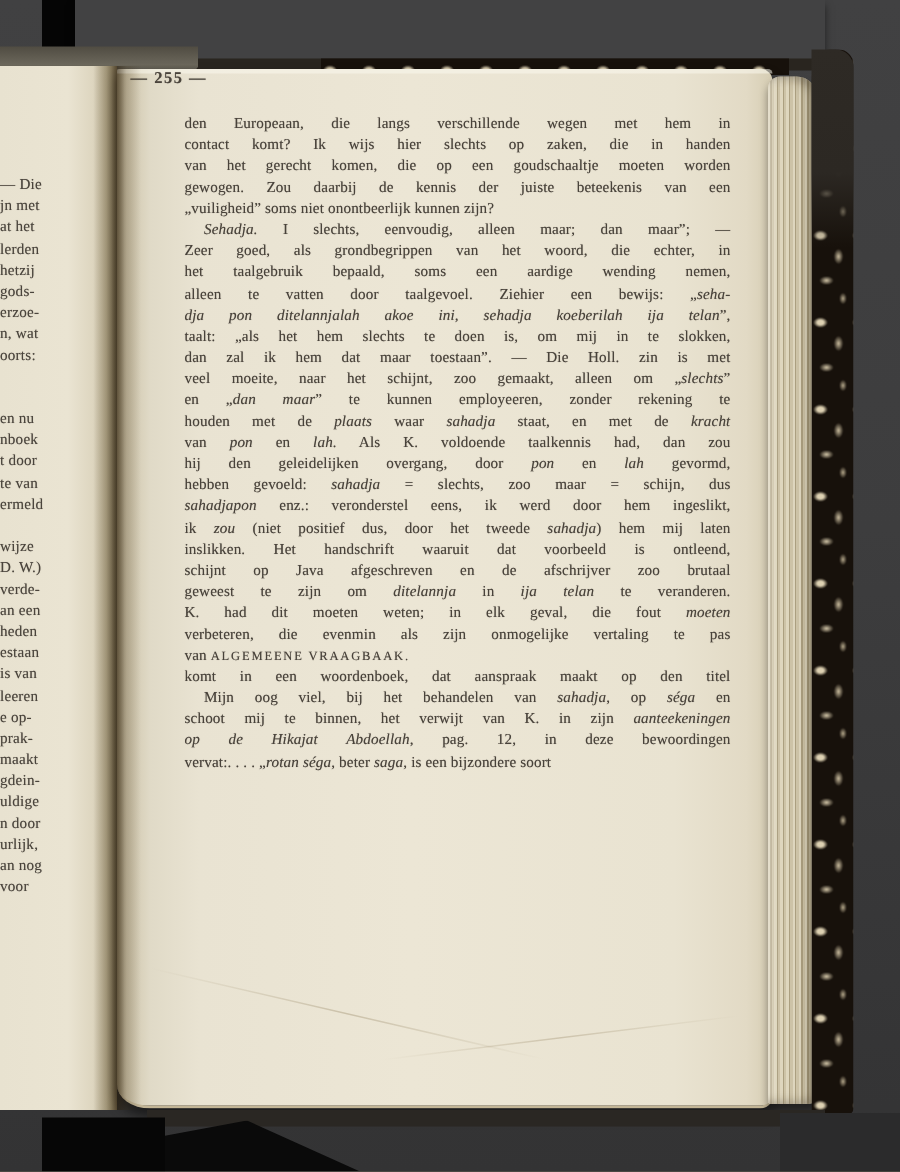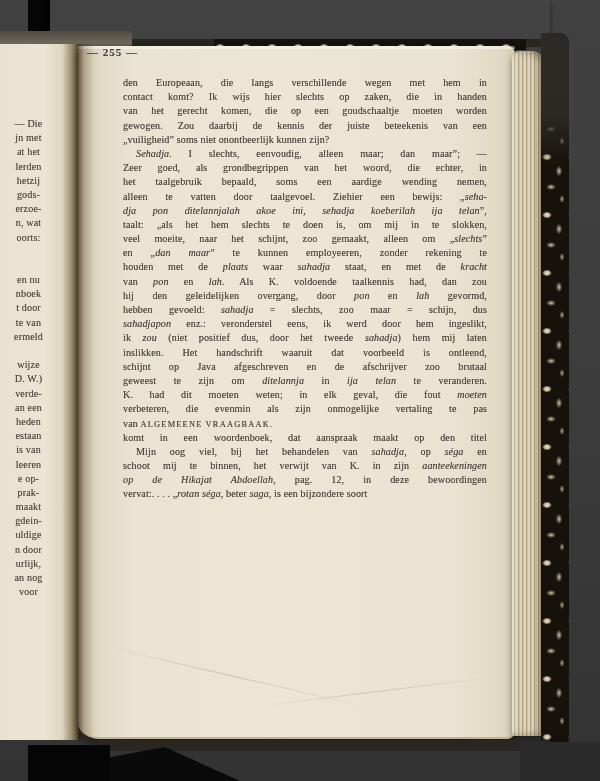--- a/index.html
+++ b/index.html
@@ -37,21 +37,21 @@
     border-radius:8px 14px 6px 2px;
     background:repeating-linear-gradient(90deg,#ded6be 0 1.6px,#ab9f80 1.6px 2.6px,#cdc3a7 2.6px 4.1px);
     box-shadow:inset -5px 0 7px rgba(35,25,10,.5), inset 3px 0 4px rgba(255,252,240,.5), 0 4px 6px rgba(0,0,0,.4);
   }
 
   
   .left-page{
     left:0;top:44px;width:78px;height:696px;
     background:linear-gradient(90deg,#e8e2d0 0%,#eae4d2 58%,#ddd5bf 80%,#b2a685 95%,#8a7c5f 100%);
   }
-  .left-page-text{padding:73px 21px 0 0;text-align:center;}
+  .left-page-text{padding:73px 21px 0 0;text-align:left;}
   .fline{height:14.2px;line-height:14.2px;font-size:10.1px;color:#4a443c;letter-spacing:.15px;
     text-shadow:0 0 .5px rgba(74,68,60,.5);}
 
   
   .main-page{
     left:78px;top:46px;width:437px;height:691px;
     background:linear-gradient(90deg,#a2957-6 0%,#cdc3a8 5px,#e0dac7 22px,#e9e3d2 55px,#ece6d5 45%,#e9e3d1 85%,#e2dac5 96%,#d6cdb3 100%);
     background:linear-gradient(90deg,#a29576 0%,#cdc3a8 5px,#e0dac7 22px,#e9e3d2 55px,#ece6d5 45%,#e9e3d1 85%,#e2dac5 96%,#d6cdb3 100%);
     border-radius:2px 8px 8px 22px / 2px 8px 8px 16px;
     border-bottom:2px solid #c2b596;
@@ -147,20 +147,21 @@
           <div class="line"><span>contact komt? Ik wijs hier slechts op zaken, die in handen</span></div>
           <div class="line"><span>van het gerecht komen, die op een goudschaaltje moeten worden</span></div>
           <div class="line"><span>gewogen. Zou daarbij de kennis der juiste beteekenis van een</span></div>
           <div class="line nojust"><span>„vuiligheid” soms niet onontbeerlijk kunnen zijn?</span></div>
           <div class="line indent"><span class="it">Sehadja.</span><span> I slechts, eenvoudig, alleen maar; dan maar”; —</span></div>
           <div class="line"><span>Zeer goed, als grondbegrippen van het woord, die echter, in</span></div>
           <div class="line"><span>het taalgebruik bepaald, soms een aardige wending nemen,</span></div>
           <div class="line"><span>alleen te vatten door taalgevoel. Ziehier een bewijs: „</span><span class="it">seha-</span></div>
           <div class="line"><span class="it">dja pon ditelannjalah akoe ini, sehadja koeberilah ija telan</span><span>”,</span></div>
           <div class="line"><span>taalt: „als het hem slechts te doen is, om mij in te slokken,</span></div>
+          <div class="line"><span>dan zal ik hem dat maar toestaan”. — Die Holl. zin is met</span></div>
           <div class="line"><span>veel moeite, naar het schijnt, zoo gemaakt, alleen om „</span><span class="it">slechts</span><span>”</span></div>
           <div class="line"><span>en „</span><span class="it">dan maar</span><span>” te kunnen employeeren, zonder rekening te</span></div>
           <div class="line"><span>houden met de </span><span class="it">plaats</span><span> waar </span><span class="it">sahadja</span><span> staat, en met de </span><span class="it">kracht</span></div>
           <div class="line"><span>van </span><span class="it">pon</span><span> en </span><span class="it">lah.</span><span> Als K. voldoende taalkennis had, dan zou</span></div>
           <div class="line"><span>hij den geleidelijken overgang, door </span><span class="it">pon</span><span> en </span><span class="it">lah</span><span> gevormd,</span></div>
           <div class="line"><span>hebben gevoeld: </span><span class="it">sahadja</span><span> = slechts, zoo maar = schijn, dus</span></div>
           <div class="line"><span class="it">sahadjapon</span><span> enz.: veronderstel eens, ik werd door hem ingeslikt,</span></div>
           <div class="line"><span>ik </span><span class="it">zou</span><span> (niet positief dus, door het tweede </span><span class="it">sahadja</span><span>) hem mij laten</span></div>
           <div class="line"><span>inslikken. Het handschrift waaruit dat voorbeeld is ontleend,</span></div>
           <div class="line"><span>schijnt op Java afgeschreven en de afschrijver zoo brutaal</span></div>

